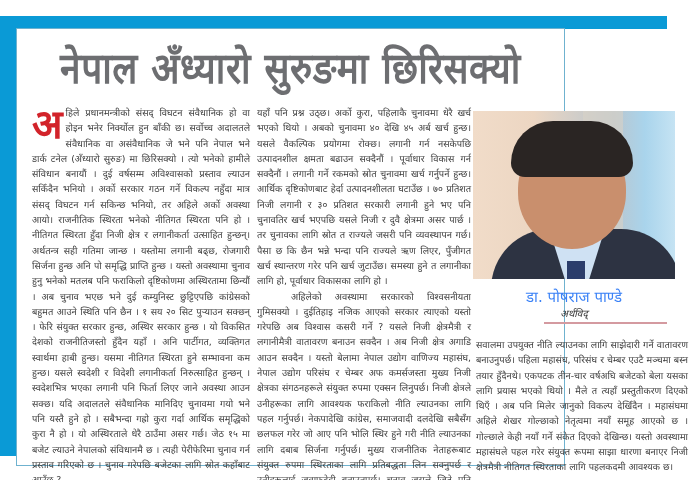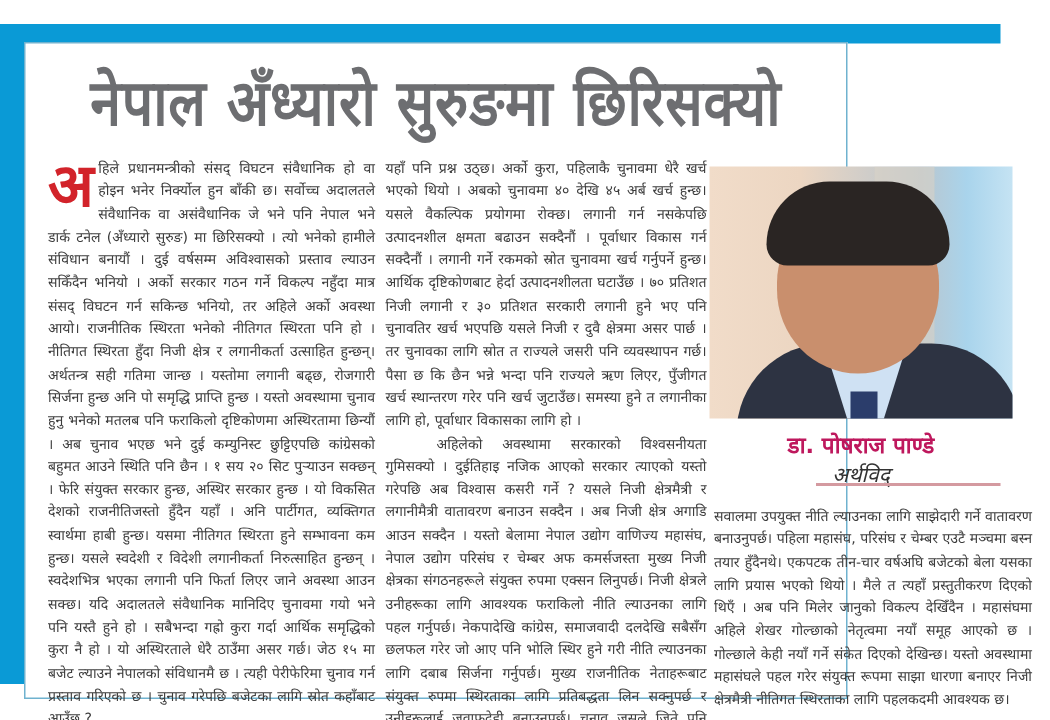--- a/index.html
+++ b/index.html
@@ -45,25 +45,25 @@
   }
   .photo .shelf { position: absolute; left: 110px; top: 0; width: 40px; height: 130px; background: #d9d2c6; opacity: 0.6; }
   .photo .suit { position: absolute; left: 18px; top: 118px; width: 190px; height: 60px; background: #2d3342; border-radius: 60px 60px 0 0; }
   .photo .shirt { position: absolute; left: 78px; top: 124px; width: 52px; height: 50px; background: #cfe1f3; clip-path: polygon(0 0, 100% 0, 70% 100%, 30% 100%); }
   .photo .tie { position: absolute; left: 94px; top: 150px; width: 18px; height: 24px; background: #2b3d6b; }
   .photo .face { position: absolute; left: 45px; top: 26px; width: 108px; height: 112px; background: #c98f6d; border-radius: 46% 46% 50% 50%; }
   .photo .hair { position: absolute; left: 38px; top: 10px; width: 122px; height: 56px; background: #2a2523; border-radius: 60px 60px 20px 20px; }
 
   .byline-name {
     position: absolute; left: 456px; width: 202px; top: 257px; text-align: center;
-    font-size: 15px; font-weight: bold; color: #be185d;
+    font-size: 15px; font-weight: normal; color: #3b82f6;
   }
   .byline-role {
     position: absolute; left: 456px; width: 202px; top: 277px; text-align: center;
-    font-size: 14px; font-style: italic; color: #333;
+    font-size: 10px; font-style: italic; color: #333;
   }
   .byline-rule { position: absolute; left: 527px; width: 123px; top: 293px; height: 2px; background: #d49aa0; }
 </style>
 </head>
 <body>
 
 <div class="blue-top"></div>
 <div class="blue-left"></div>
 
 <div class="article">

